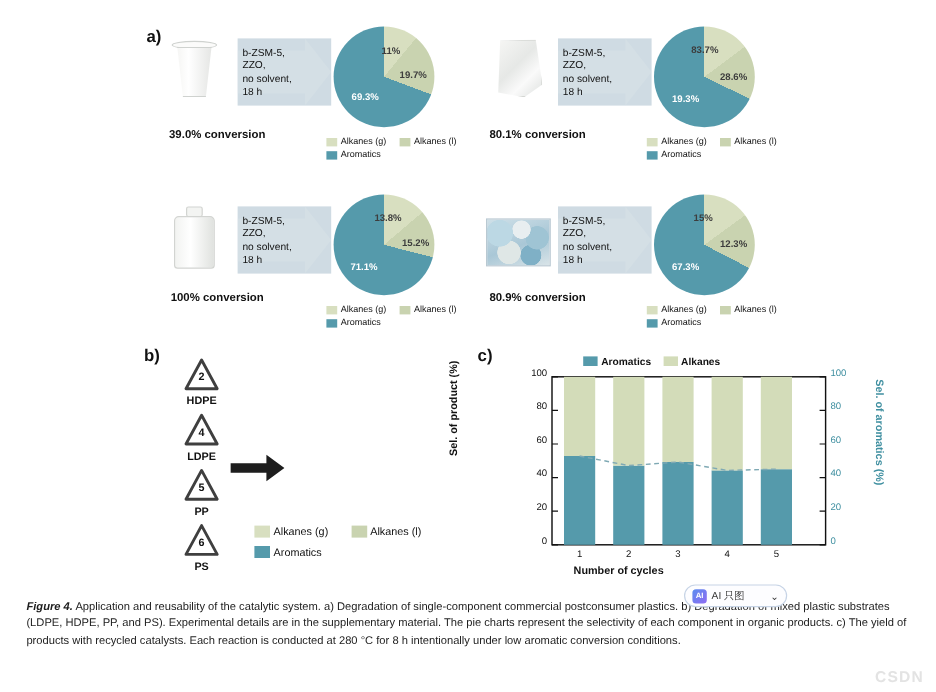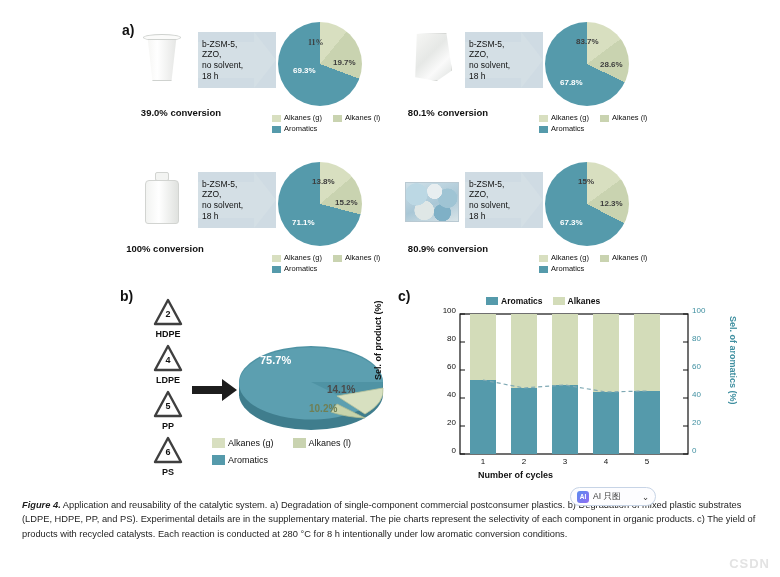--- a/index.html
+++ b/index.html
@@ -226,23 +226,23 @@
   <div class="arrow" style="left:198px; top:32px; width:78px; height:56px;">
     <div class="arrow-body"></div>
     <div class="arrow-text">b-ZSM-5,
 ZZO,
 no solvent,
 18 h</div>
   </div>
 
   <div class="pie" style="left:278px; top:22px; width:84px; height:84px;
        background: conic-gradient(from 0deg, #d8dfc0 0 39.6deg, #c9d3b0 39.6deg 110.5deg, #559aab 110.5deg 360deg);"></div>
-  <div class="pie-label dark" style="left:308px; top:38px;font-family:Liberation Serif, serif;">11%</div>
+  <div class="pie-label dark" style="left:318px; top:38px;">11%</div>
   <div class="pie-label dark" style="left:333px; top:58px;">19.7%</div>
-  <div class="pie-label" style="left:293px; top:66px;">69.3%</div>
+  <div class="pie-label" style="left:293px; top:76px;">69.3%</div>
 
   <div class="legend" style="left:272px; top:113px; width:120px;">
     <div class="row">
       <span class="item">
           <span class="sw" style="background:#d8dfc0"></span>
           <span>Alkanes (g)</span>
         </span>
       <span class="item">
           <span class="sw" style="background:#c9d3b0"></span>
           <span>Alkanes (l)</span>
@@ -266,21 +266,21 @@
     <div class="arrow-text">b-ZSM-5,
 ZZO,
 no solvent,
 18 h</div>
   </div>
 
   <div class="pie" style="left:545px; top:22px; width:84px; height:84px;
        background: conic-gradient(from 0deg, #d8dfc0 0 53.3deg, #c9d3b0 53.3deg 115.9deg, #559aab 115.9deg 360deg);"></div>
   <div class="pie-label dark" style="left:576px; top:37px;">83.7%</div>
   <div class="pie-label dark" style="left:600px; top:60px;">28.6%</div>
-  <div class="pie-label" style="left:560px; top:78px;">67.8%</div>
+  <div class="pie-label" style="left:560px; top:78px;">19.3%</div>
 
   <div class="legend" style="left:539px; top:113px; width:130px;">
     <div class="row">
       <span class="item">
           <span class="sw" style="background:#d8dfc0"></span>
           <span>Alkanes (g)</span>
         </span>
       <span class="item">
           <span class="sw" style="background:#c9d3b0"></span>
           <span>Alkanes (l)</span>
@@ -291,21 +291,21 @@
           <span class="sw" style="background:#559aab"></span>
           <span>Aromatics</span>
         </span>
     </div>
   </div>
 
   <div class="obj">
     <div class="bottle-neck" style="left:155px; top:172px;"></div>
     <div class="bottle" style="left:145px; top:180px;"></div>
   </div>
-  <div class="conv" style="left:102px; top:243px; width:126px;text-align:center;">100% conversion</div>
+  <div class="conv" style="left:118px; top:243px; width:126px;text-align:center;">100% conversion</div>
 
   <div class="arrow" style="left:198px; top:172px; width:78px; height:56px;">
     <div class="arrow-body"></div>
     <div class="arrow-text">b-ZSM-5,
 ZZO,
 no solvent,
 18 h</div>
   </div>
 
   <div class="pie" style="left:278px; top:162px; width:84px; height:84px;
@@ -404,37 +404,20 @@
     <span class="recycle-num">6</span>
   </div>
   <div class="recycle-txt" style="left:148px; top:467px;">PS</div>
 
   <div class="bigarrow" style="left:192px; top:378px;">
     <svg width="46" height="24" viewBox="0 0 46 24" aria-hidden="true">
       <polygon points="0,8 30,8 30,1 45,12 30,23 30,16 0,16" fill="#1d1d1d"></polygon>
     </svg>
   </div>
 
-  <div class="pie3d-wrap" style="left:233px; top:332px; width:160px; height:110px;">
-    <svg width="160" height="110" viewBox="0 0 160 110" aria-hidden="true">
-
-      <ellipse cx="78" cy="62" rx="72" ry="36" fill="#3f7d8d"></ellipse>
-      <rect x="6" y="50" width="144" height="14" fill="#3f7d8d"></rect>
-      <ellipse cx="78" cy="50" rx="72" ry="36" fill="#4f93a4"></ellipse>
-
-      <path d="M78,50 L150,50 A72,36 0 1,0 131,76 Z" fill="#5c9fb0"></path>
-
-      <path d="M104,64 L150,56 A72,36 0 0,1 132,82 Z" fill="#d7e0c0" stroke="#b9c49d" stroke-width="0.8"></path>
-
-      <path d="M104,72 L132,86 A72,36 0 0,1 98,80 Z" fill="#c8d4ab" stroke="#b0bd92" stroke-width="0.8"></path>
-    </svg>
-    <div style="position:absolute; left:27px; top:22px; font-size:11px; font-weight:700; color:#ffffff;">75.7%</div>
-    <div style="position:absolute; left:94px; top:52px; font-size:10px; font-weight:700; color:#4a4a4a;">14.1%</div>
-    <div style="position:absolute; left:76px; top:71px; font-size:10px; font-weight:700; color:#6f7f55;">10.2%</div>
-  </div>
 
   <div class="legend" style="left:212px; top:437px; width:180px; font-size:9px;">
     <div class="row" style="margin-bottom:5px;">
       <span class="item" style="margin-right:16px;">
           <span class="sw" style="width:13px;height:10px;background:#d8dfc0"></span>
           <span>Alkanes (g)</span>
         </span>
       <span class="item">
           <span class="sw" style="width:13px;height:10px;background:#c9d3b0"></span>
           <span>Alkanes (l)</span>

